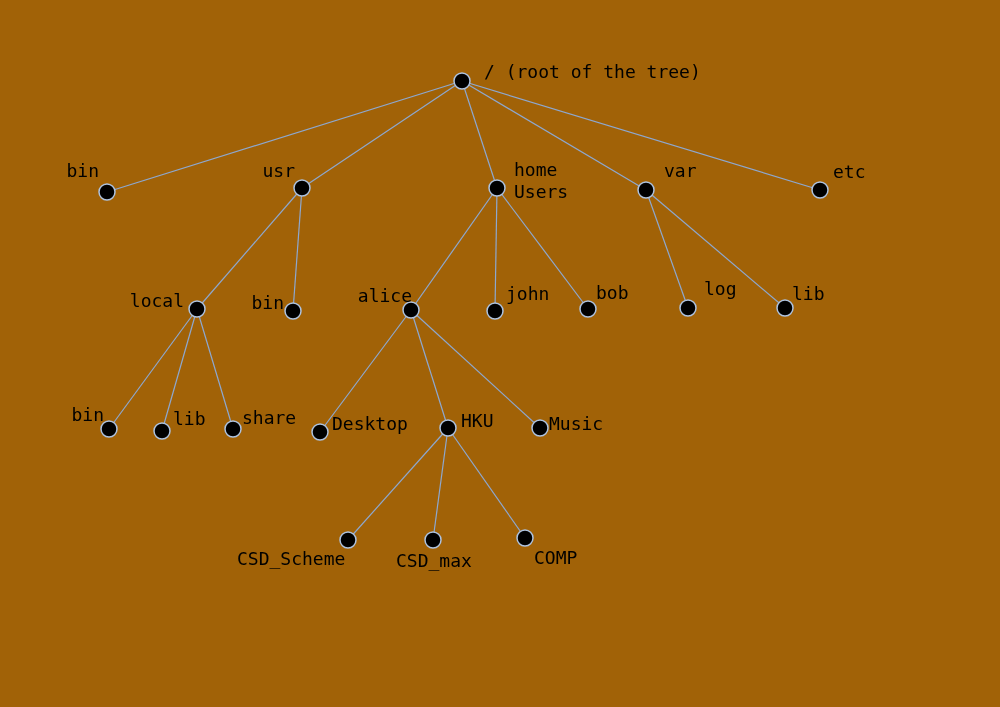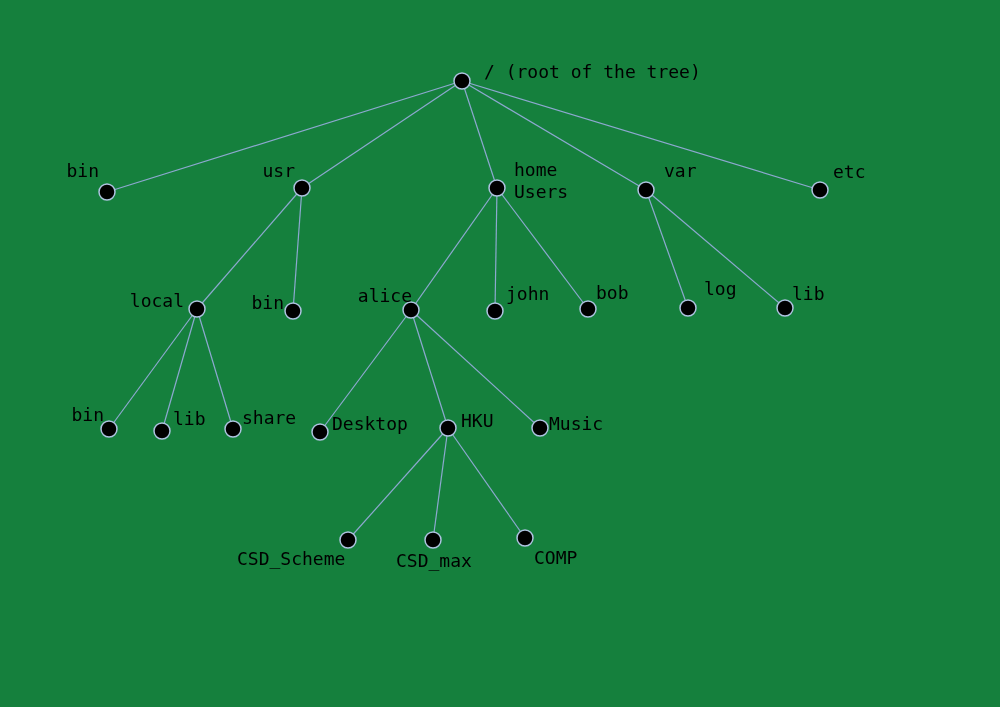--- a/index.html
+++ b/index.html
@@ -4,21 +4,21 @@
 <style>
   html, body {
     margin: 0;
     padding: 0;
     background: #ffffff;
   }
   #canvas-wrap {
     position: relative;
     width: 1000px;
     height: 707px;
-    background: #15803d;
+    background: #a16207;
     overflow: hidden;
   }
   #tree-svg {
     display: block;
     width: 1000px;
     height: 707px;
   }
   #tree-svg text {
     font-family: "DejaVu Sans Mono", "Liberation Mono", monospace;
     font-size: 18px;

